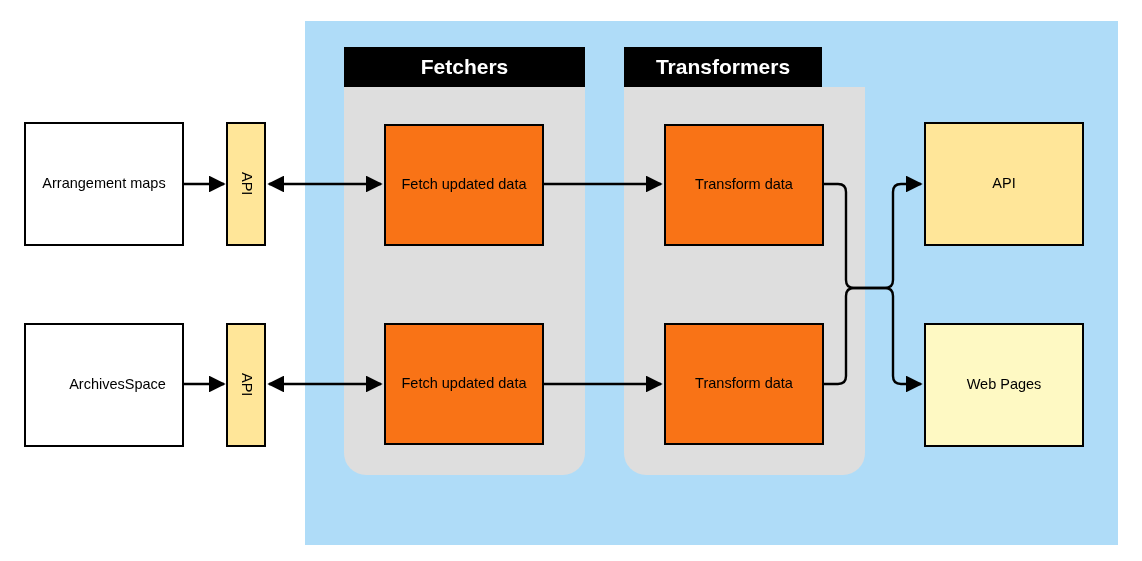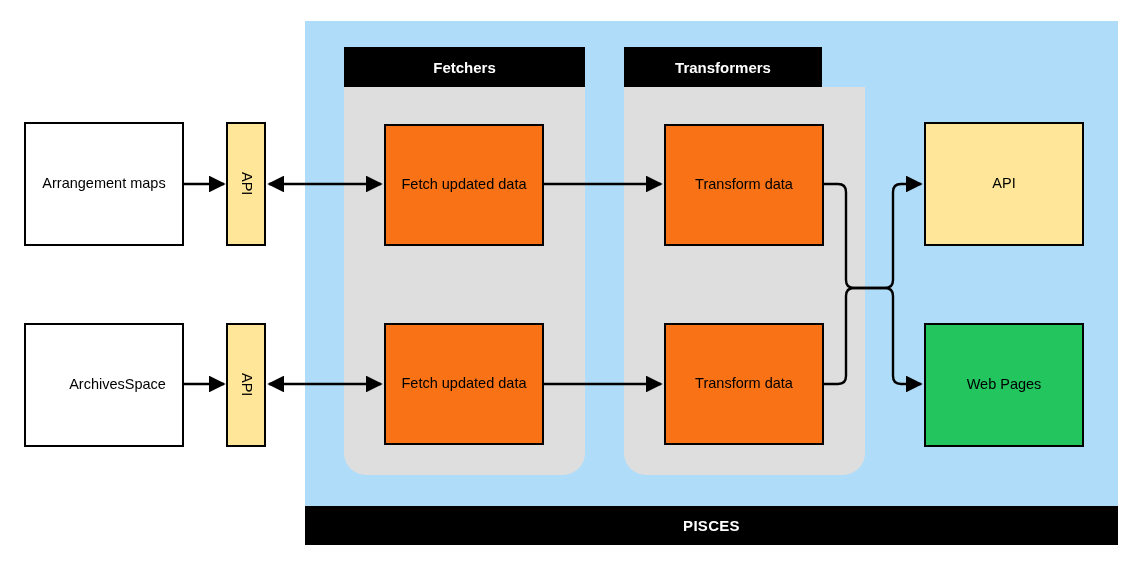--- a/index.html
+++ b/index.html
@@ -52,42 +52,42 @@
   }
   .group-header {
     position: absolute;
     background: #000000;
     display: flex;
     align-items: center;
     justify-content: center;
   }
   .group-header-label {
     color: #ffffff;
-    font-size: 15px;
+    font-size: 21px;
     font-weight: bold;
   }
 
   
   .node {
     position: absolute;
     box-sizing: border-box;
     border: 2px solid #000000;
     display: flex;
     align-items: center;
     justify-content: center;
     text-align: center;
     font-size: 14.5px;
     color: #000000;
     line-height: 1.35;
   }
   .node-source  { background: #ffffff; }
   .node-api     { background: #FFE699; }
   .node-process { background: #f97316; }
   .node-out-api { background: #FFE699; }
-  .node-out-web { background: #22c55e; }
+  .node-out-web { background: #fef9c3; }
 
   .node-api-vertical {
     writing-mode: vertical-rl;
     text-orientation: mixed;
   }
 
   
   #connectors {
     position: absolute;
     left: 0; top: 0;
@@ -171,17 +171,14 @@
 
     <path d="M 824 184 L 838 184 Q 846 184 846 192 L 846 280 Q 846 288 854 288 L 870 288" fill="none" stroke="#000" stroke-width="2.4"></path>
 
     <path d="M 824 384 L 838 384 Q 846 384 846 376 L 846 296 Q 846 288 854 288 L 870 288" fill="none" stroke="#000" stroke-width="2.4"></path>
 
     <path d="M 870 288 L 885 288 Q 893 288 893 280 L 893 192 Q 893 184 901 184 L 921 184" fill="none" stroke="#000" stroke-width="2.4" marker-end="url(#arrowEnd)"></path>
 
     <path d="M 870 288 L 885 288 Q 893 288 893 296 L 893 376 Q 893 384 901 384 L 921 384" fill="none" stroke="#000" stroke-width="2.4" marker-end="url(#arrowEnd)"></path>
   </svg>
 
-  <div class="pisces-footer">
-    <span class="pisces-footer-label">PISCES</span>
-  </div>
 
 </div>
 
 </body></html>

